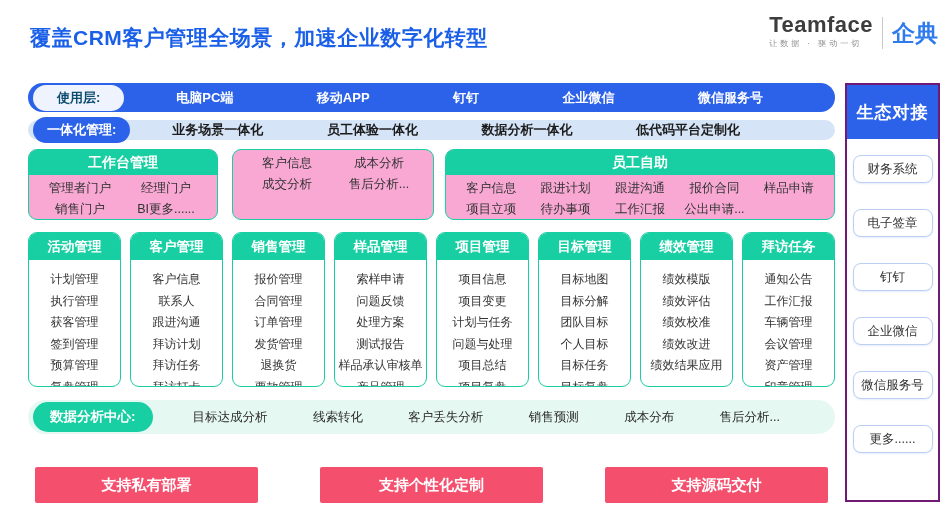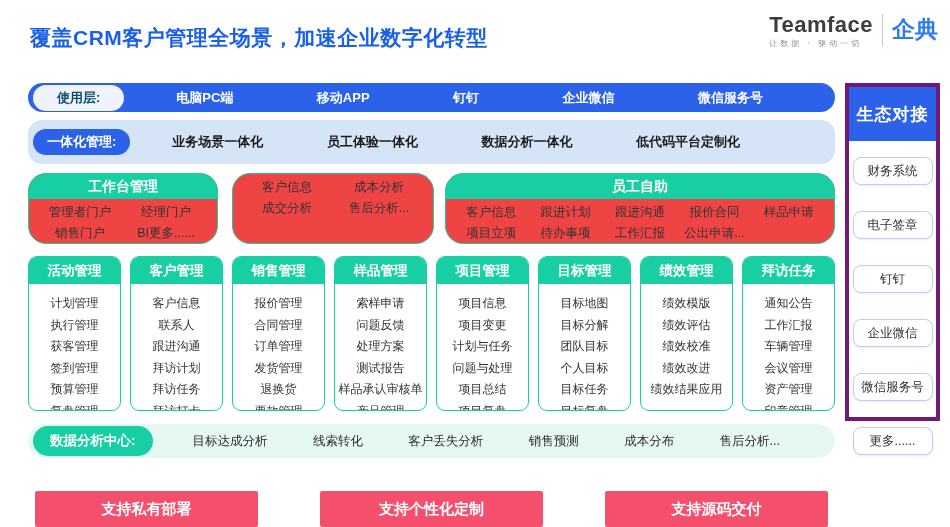--- a/index.html
+++ b/index.html
@@ -2,44 +2,44 @@
 <html><head>
 <meta charset="utf-8">
 <style>
   html,body{margin:0;padding:0;background:#fff;}
   .canvas{position:relative;width:950px;height:527px;background:#fff;overflow:hidden;
           font-family:"Liberation Sans","DejaVu Sans",sans-serif;}
 
   
   .page-title{position:absolute;left:30px;top:24px;font-size:21px;font-weight:bold;
               color:#1A5FE8;letter-spacing:0.5px;}
-  .logo{position:absolute;right:12px;top:14px;display:flex;align-items:flex-start;}
+  .logo{position:absolute;right:12px;top:14px;display:flex;align-items:flex-end;}
   .logo-brand{font-size:22px;font-weight:bold;color:#3d3d3d;line-height:22px;letter-spacing:0.5px;}
   .logo-tagline{font-size:8px;color:#8f8f8f;letter-spacing:3px;margin-top:2px;}
   .logo-divider{width:1px;height:32px;background:#c9c9c9;margin:0 9px;}
   .logo-product{font-size:23px;color:#2E7BEE;font-weight:600;}
 
   
   .main{position:absolute;left:28px;top:83px;width:807px;}
 
   .usage-bar{height:29px;background:#2B62E9;border-radius:15px;display:flex;align-items:center;}
   .usage-pill{background:#EEF3FD;color:#0c4a6e;font-size:13px;font-weight:bold;
               border-radius:13px;padding:4px 24px;margin-left:5px;white-space:nowrap;}
   .usage-items{flex:1;display:flex;justify-content:space-between;padding:0 72px 0 52px;}
   .usage-item{color:#fff;font-size:13px;font-weight:bold;white-space:nowrap;}
 
-  .integration-bar{margin-top:8px;height:44px;background:#D6E4F8;border-radius:14px;
+  .integration-bar{margin-top:8px;height:20px;background:#D6E4F8;border-radius:14px;
                    display:flex;align-items:center;text-align:center;}
   .integration-pill{background:#2B62E9;color:#fff;font-size:13px;font-weight:bold;
                     border-radius:13px;padding:4px 14px;margin-left:5px;white-space:nowrap;}
   .integration-items{flex:1;display:flex;justify-content:space-between;padding:0 95px 0 42px;}
   .integration-item{color:#1c1c1c;font-size:13px;font-weight:bold;white-space:nowrap;}
 
   .portal-row{margin-top:9px;display:flex;}
-  .portal-box{border:1px solid #17CFA2;border-radius:18px;background:#ef4444;overflow:hidden;height:69px;}
+  .portal-box{border:1px solid #17CFA2;border-radius:9px;background:#f9a8d4;overflow:hidden;height:69px;}
   .portal-box.b0{width:188px;margin-right:14px;}
   .portal-box.b1{width:200px;margin-right:11px;}
   .portal-box.b2{flex:1;}
   .portal-head{background:#17CFA2;color:#fff;font-size:14px;font-weight:bold;text-align:center;
                height:25px;line-height:25px;}
   .portal-body{display:grid;padding:3px 8px 0;}
   .cols2{grid-template-columns:1fr 1fr;}
   .cols5{grid-template-columns:repeat(5,1fr);}
   .portal-item{font-size:12.5px;color:#333;text-align:center;line-height:21px;white-space:nowrap;}
 
@@ -57,22 +57,22 @@
   .analysis-pill{background:#17CFA2;color:#fff;font-size:13.5px;font-weight:bold;
                  border-radius:16px;padding:6px 17px;margin-left:5px;white-space:nowrap;}
   .analysis-items{flex:1;display:flex;justify-content:space-between;padding:0 55px 0 40px;}
   .analysis-item{color:#2b2b2b;font-size:12.5px;white-space:nowrap;}
 
   .cta-row{margin-top:33px;display:flex;justify-content:space-between;padding:0 7px;}
   .cta-button{width:223px;height:36px;background:#F4506E;color:#fff;font-size:15px;font-weight:bold;
               display:flex;align-items:center;justify-content:center;border-radius:2px;cursor:pointer;}
 
   
-  .sidebar{position:absolute;left:845px;top:83px;width:95px;height:338px;background:#fff;
-           border:4px solid #701a75;box-sizing:border-box;}
+  .sidebar{position:absolute;left:845px;top:83px;width:95px;height:419px;background:#fff;
+           border:2px solid #701a75;box-sizing:border-box;}
   .sidebar-head{height:54px;background:#2B62E9;color:#fff;font-size:17px;font-weight:bold;
                 display:flex;align-items:center;justify-content:center;letter-spacing:1px;}
   .sidebar-body{display:flex;flex-direction:column;align-items:center;padding-top:16px;gap:26px;}
   .sidebar-pill{width:78px;height:26px;line-height:26px;text-align:center;border:1px solid #BCCFF3;
                 border-radius:8px;font-size:12.5px;color:#333;background:#fff;
                 box-shadow:0 1px 2px rgba(43,98,233,0.12);cursor:pointer;white-space:nowrap;}
 </style>
 </head>
 <body>
 

